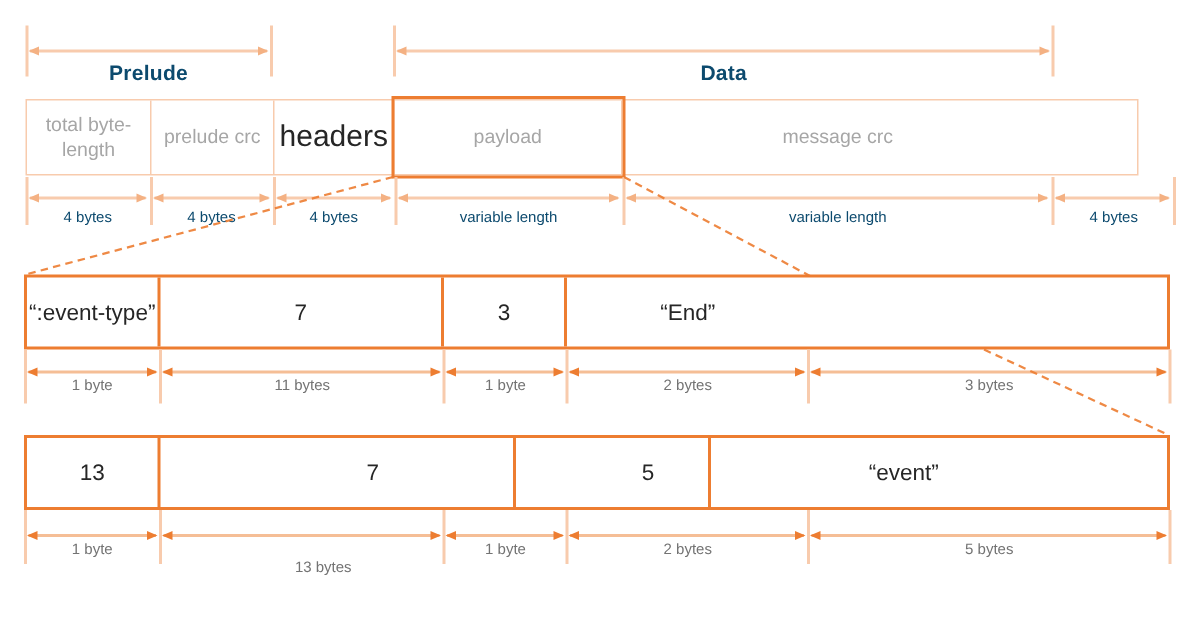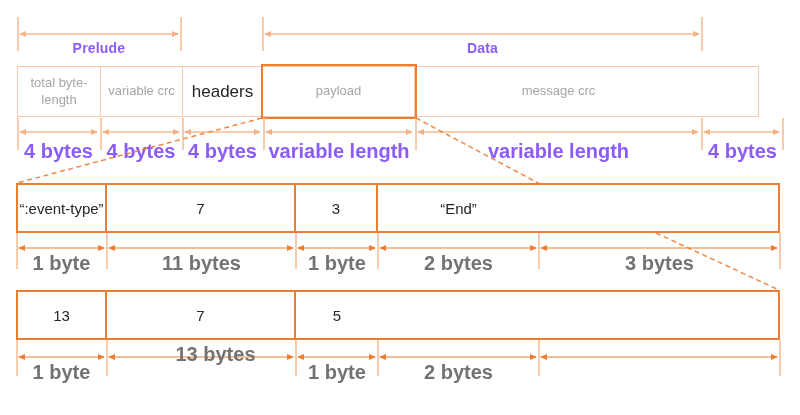--- a/index.html
+++ b/index.html
@@ -12,34 +12,34 @@
   .harrow.light{background:#F8CBAD;}
   .harrow.strong{background:#F5BE96;}
   .harrow::before,.harrow::after{content:"";position:absolute;top:50%;width:0;height:0;border-style:solid;}
   .harrow::before{left:-1px;transform:translateY(-50%);border-width:3.5px 7px 3.5px 0;}
   .harrow::after{right:-1px;transform:translateY(-50%);border-width:3.5px 0 3.5px 7px;}
   .harrow.light::before{border-color:transparent #F4B183 transparent transparent;}
   .harrow.light::after{border-color:transparent transparent transparent #F4B183;}
   .harrow.strong::before{border-color:transparent #ED7D31 transparent transparent;}
   .harrow.strong::after{border-color:transparent transparent transtransparent;border-color:transparent transparent transparent #ED7D31;}
 
-  .lbl{position:absolute;text-align:center;color:#8b5cf6;}
+  .lbl{position:absolute;text-align:center;color:#0c4a6e;}
   .lbl.dark{color:#737373;}
   .bracket-lbl{font-weight:bold;font-size:14px;letter-spacing:.2px;}
-  .size-lbl{font-size:20px;font-weight:bold;}
+  .size-lbl{font-size:10px;}
 
   
   .frame-row{position:absolute;left:17px;top:66px;width:742px;height:51px;
     box-sizing:border-box;border:1px solid #F8CBAD;display:grid;
     grid-template-columns:83px 82px 80px 152px 287px auto;}
   .frame-cell{box-sizing:border-box;border-right:1px solid #F8CBAD;display:flex;
     align-items:center;justify-content:center;text-align:center;
     font-size:13px;line-height:1.25;color:#A6A6A6;padding:2px;}
   .frame-cell:last-child{border-right:none;}
-  .frame-cell.emph{color:#262626;font-size:17px;}
+  .frame-cell.emph{color:#262626;font-size:20px;}
   .headers-outline{position:absolute;left:261px;top:64px;width:156px;height:55px;
     box-sizing:border-box;border:2px solid #ED7D31;background:transparent;}
 
   
   .detail-row{position:absolute;left:16px;width:764px;height:50px;background:#fff;
     box-sizing:border-box;border:2px solid #ED7D31;display:grid;
     grid-template-columns:89px 189px 82px 161px auto;}
   .detail-cell{box-sizing:border-box;border-right:2px solid #ED7D31;display:flex;
     align-items:center;justify-content:center;font-size:15px;color:#262626;}
   .detail-cell:last-child{border-right:none;}
@@ -57,21 +57,21 @@
   <div class="tick" style="left:701px;top:17px;height:34px;"></div>
 
   <div class="harrow light" style="left:20px;top:33px;width:158px;"></div>
   <div class="harrow light" style="left:265px;top:33px;width:434px;"></div>
 
   <div class="lbl bracket-lbl" style="left:17px;top:40px;width:164px;">Prelude</div>
   <div class="lbl bracket-lbl" style="left:263px;top:40px;width:439px;">Data</div>
 
   <div class="frame-row">
     <div class="frame-cell">total byte-length</div>
-    <div class="frame-cell">variable crc</div>
+    <div class="frame-cell">prelude crc</div>
     <div class="frame-cell emph">headers</div>
     <div class="frame-cell">payload</div>
     <div class="frame-cell">message crc</div>
   </div>
   <div class="headers-outline"></div>
 
   <div class="tick" style="left:17px;top:118px;height:32px;"></div>
   <div class="tick" style="left:100px;top:118px;height:32px;"></div>
   <div class="tick" style="left:182px;top:118px;height:32px;"></div>
   <div class="tick" style="left:263px;top:118px;height:32px;"></div>
@@ -112,43 +112,45 @@
   <div class="harrow strong" style="left:298px;top:247px;width:77px;"></div>
   <div class="harrow strong" style="left:380px;top:247px;width:156px;"></div>
   <div class="harrow strong" style="left:541px;top:247px;width:236px;"></div>
 
   <div class="lbl size-lbl dark" style="left:16px;top:252px;width:91px;">1 byte</div>
   <div class="lbl size-lbl dark" style="left:107px;top:252px;width:189px;">11 bytes</div>
   <div class="lbl size-lbl dark" style="left:296px;top:252px;width:82px;">1 byte</div>
   <div class="lbl size-lbl dark" style="left:378px;top:252px;width:161px;">2 bytes</div>
   <div class="lbl size-lbl dark" style="left:539px;top:252px;width:241px;">3 bytes</div>
 
-  <div class="detail-row" style="top:290px;">
+  <div class="detail-row" style="top:290px;gap:48px;">
     <div class="detail-cell">13</div>
     <div class="detail-cell">7</div>
     <div class="detail-cell">5</div>
+    <div class="detail-cell">“event”</div>
   </div>
 
   <div class="tick" style="left:16px;top:340px;height:36px;"></div>
   <div class="tick" style="left:106px;top:340px;height:36px;"></div>
   <div class="tick" style="left:295px;top:340px;height:36px;"></div>
   <div class="tick" style="left:377px;top:340px;height:36px;"></div>
   <div class="tick" style="left:538px;top:340px;height:36px;"></div>
   <div class="tick" style="left:779px;top:340px;height:36px;"></div>
 
   <div class="harrow strong" style="left:19px;top:356px;width:85px;"></div>
   <div class="harrow strong" style="left:109px;top:356px;width:184px;"></div>
   <div class="harrow strong" style="left:298px;top:356px;width:77px;"></div>
   <div class="harrow strong" style="left:380px;top:356px;width:156px;"></div>
   <div class="harrow strong" style="left:541px;top:356px;width:236px;"></div>
 
   <div class="lbl size-lbl dark" style="left:16px;top:361px;width:91px;">1 byte</div>
-  <div class="lbl size-lbl dark" style="left:107px;top:343px;width:217px;">13 bytes</div>
+  <div class="lbl size-lbl dark" style="left:107px;top:373px;width:217px;">13 bytes</div>
   <div class="lbl size-lbl dark" style="left:296px;top:361px;width:82px;">1 byte</div>
   <div class="lbl size-lbl dark" style="left:378px;top:361px;width:161px;">2 bytes</div>
+  <div class="lbl size-lbl dark" style="left:539px;top:361px;width:241px;">5 bytes</div>
 
   <svg class="overlay" viewBox="0 0 800 415">
     <line x1="262" y1="118" x2="17" y2="183" stroke="#ED7D31" stroke-width="1.5" stroke-dasharray="5 3.5" opacity="0.9"></line>
     <line x1="416" y1="118" x2="540" y2="184" stroke="#ED7D31" stroke-width="1.5" stroke-dasharray="5 3.5" opacity="0.9"></line>
     <line x1="656" y1="233" x2="779" y2="290" stroke="#ED7D31" stroke-width="1.5" stroke-dasharray="5 3.5" opacity="0.9"></line>
   </svg>
 
 </div>
 
 </body></html>

